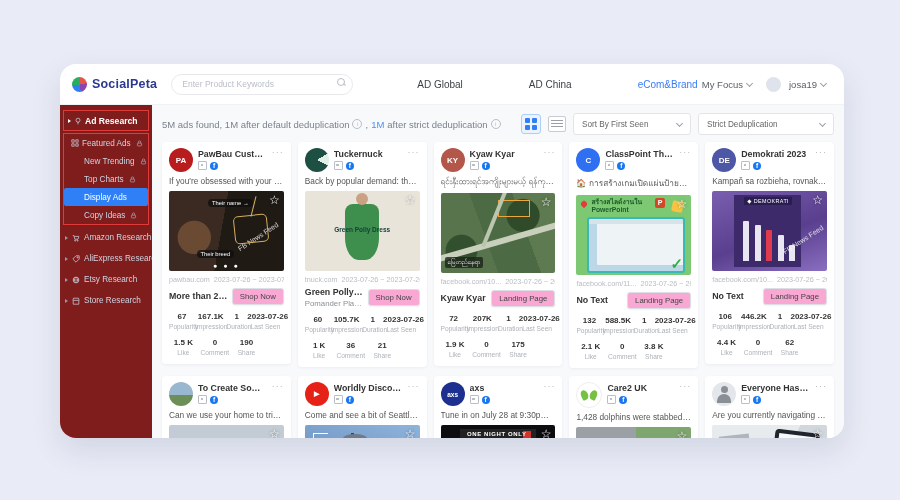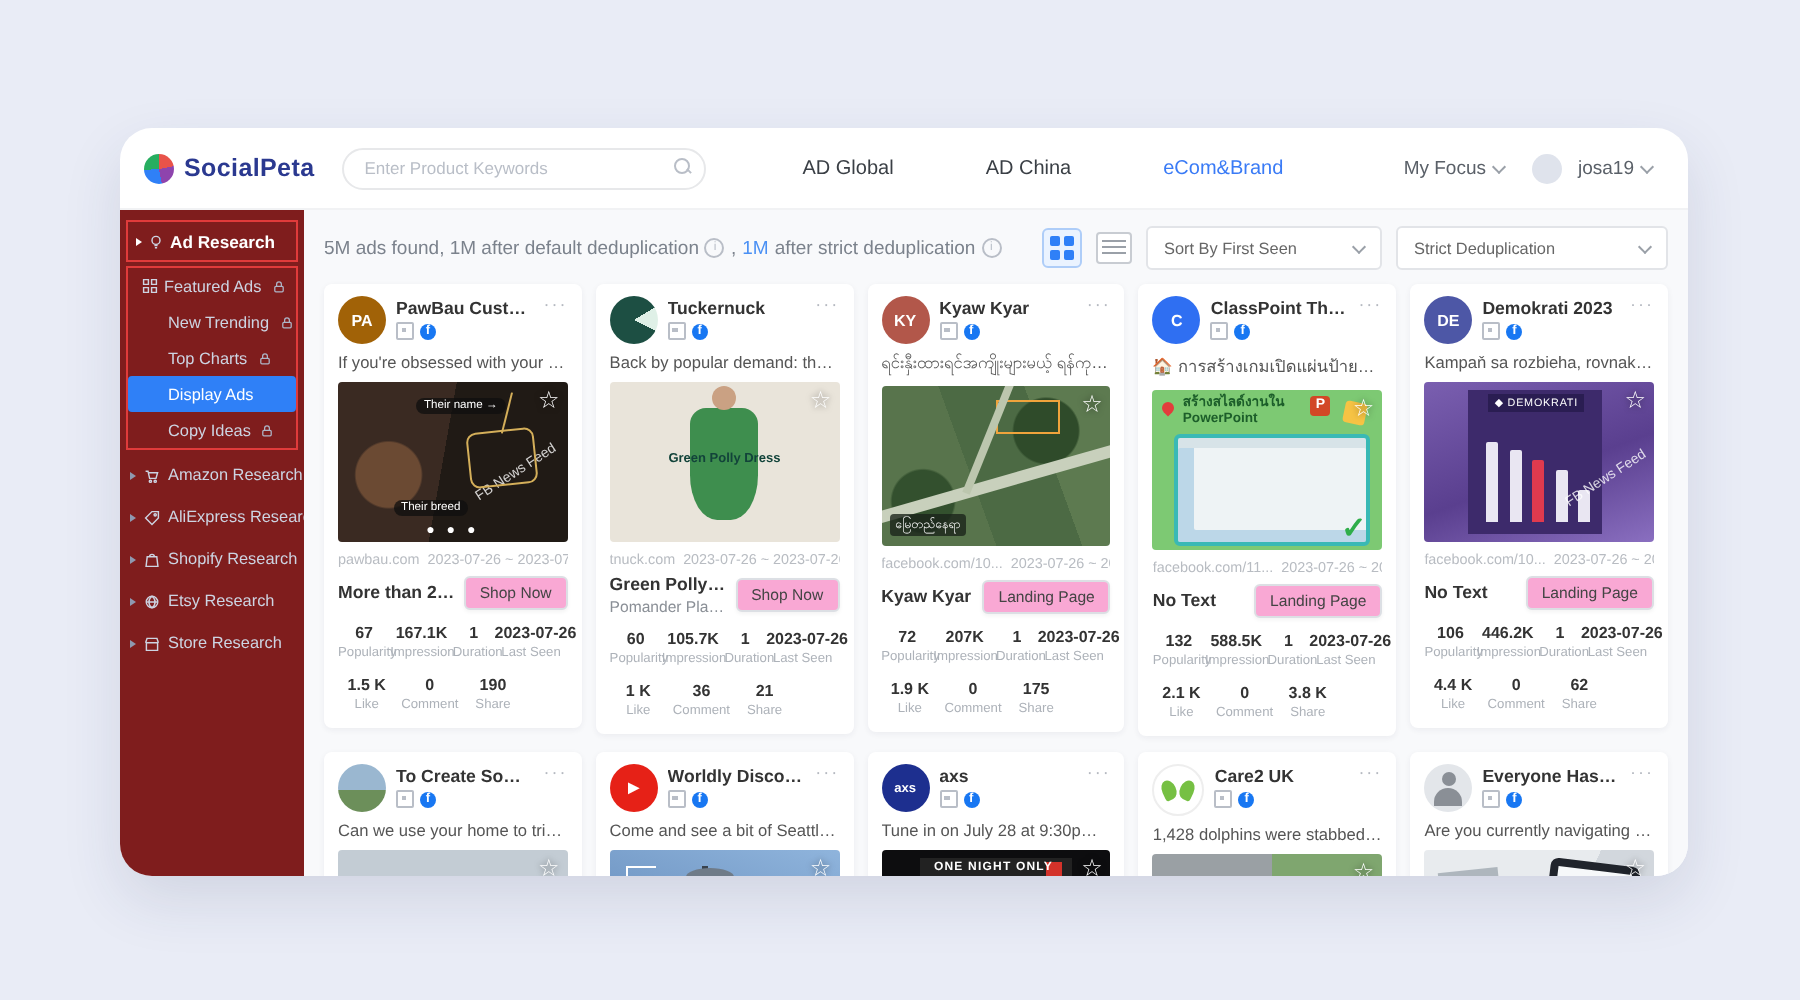--- a/index.html
+++ b/index.html
@@ -9,21 +9,21 @@
   
   .topbar{height:40px;display:flex;align-items:center;padding:0 18px 0 12px;border-bottom:1px solid #f1f2f4;flex:0 0 auto;}
   .logo{display:flex;align-items:center;gap:5px;cursor:pointer;}
   .logo-pie{width:15px;height:15px;border-radius:50%;background:conic-gradient(#e8534a 0 22%,#8e44ad 22% 47%,#2f80f7 47% 74%,#27ae60 74%);}
   .logo-text{font-size:12.5px;font-weight:800;color:#2b3990;letter-spacing:.2px;}
   .search{margin-left:14px;position:relative;}
   .search input{width:148px;height:19px;border:1px solid #e7e8ea;border-radius:11px;padding:0 22px 0 10px;font-size:8.5px;color:#666;outline:none;background:#fff;font-family:inherit;}
   .search input::placeholder{color:#b9bec7;}
   .mag{position:absolute;right:8px;top:5px;width:6px;height:6px;border:1px solid #b9bec7;border-radius:50%;}
   .mag::after{content:'';position:absolute;left:5px;top:5px;width:3px;height:1px;background:#b9bec7;transform:rotate(45deg);}
-  nav{display:flex;gap:46px;margin-left:48px;}
+  nav{display:flex;gap:66px;margin-left:64px;}
   .nav-item{font-size:10px;color:#3a3f45;cursor:pointer;white-space:nowrap;}
   .nav-item.active{color:#3a7bf6;}
   .top-right{margin-left:auto;display:flex;align-items:center;gap:8px;}
   .my-focus,.username{font-size:9.5px;color:#5a6068;display:flex;align-items:center;gap:4px;cursor:pointer;white-space:nowrap;}
   .chev{width:4px;height:4px;border-right:1px solid #9aa0a8;border-bottom:1px solid #9aa0a8;transform:rotate(45deg);margin-top:-2px;}
   .avatar-sm{width:15px;height:15px;border-radius:50%;background:#dfe3ec;margin-left:6px;}
   
   .app-body{flex:1;display:flex;min-height:0;}
   aside{width:92px;flex:0 0 92px;background:#7f1d1d;color:#cdd4e2;padding-top:3px;font-size:8.2px;}
   .redbox{border:1.6px solid #e03b3b;margin:2px 3px;}
@@ -285,32 +285,20 @@
               </g>
             </svg>
         </span>
         <span>AliExpress Research</span>
       </div>
       <div class="side-row side-sec">
         <i class="caret"></i>
         <span class="s-ic">
           <svg viewBox="0 0 10 10" width="8" height="8">
               <g fill="none" stroke="currentColor" stroke-width=".9">
-                <path d="M2 3h6l.7 6H1.3z"></path>
-                <path d="M3.5 3a1.5 1.5 0 013 0"></path>
-              </g>
-            </svg>
-        </span>
-        <span>Shopify Research</span>
-      </div>
-      <div class="side-row side-sec">
-        <i class="caret"></i>
-        <span class="s-ic">
-          <svg viewBox="0 0 10 10" width="8" height="8">
-              <g fill="none" stroke="currentColor" stroke-width=".9">
                 <circle cx="5" cy="5" r="3.6"></circle>
                 <path d="M1.4 5h7.2M5 1.4c2.6 2 2.6 5.2 0 7.2-2.6-2-2.6-5.2 0-7.2z"></path>
               </g>
             </svg>
         </span>
         <span>Etsy Research</span>
       </div>
       <div class="side-row side-sec">
         <i class="caret"></i>
         <span class="s-ic">
@@ -349,21 +337,21 @@
           </div>
           <div class="dropdown dd-dedup">
             <span>Strict Deduplication</span>
             <i class="chev"></i>
           </div>
         </div>
       </div>
       <div class="cards-row" id="row1">
   <div class="card">
     <div class="card-head">
-      <div class="avatar" style="background: #a16207;">
+      <div class="avatar" style="background: #b91c1c;">
                 <span>PA</span>
               </div>
       <div class="head-mid">
         <div class="card-name">PawBau Custom Jewelry</div>
         <div class="plat-icons">
           <span class="fmt-ic"></span>
           <span class="fb-ic">f</span>
         </div>
       </div>
       <span class="more">···</span>

